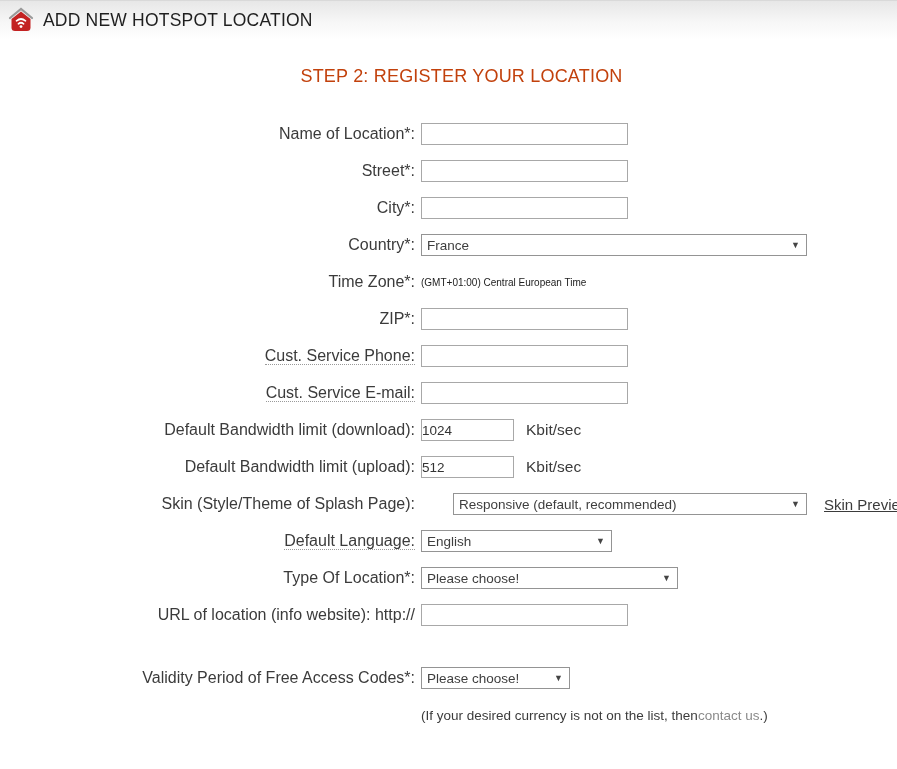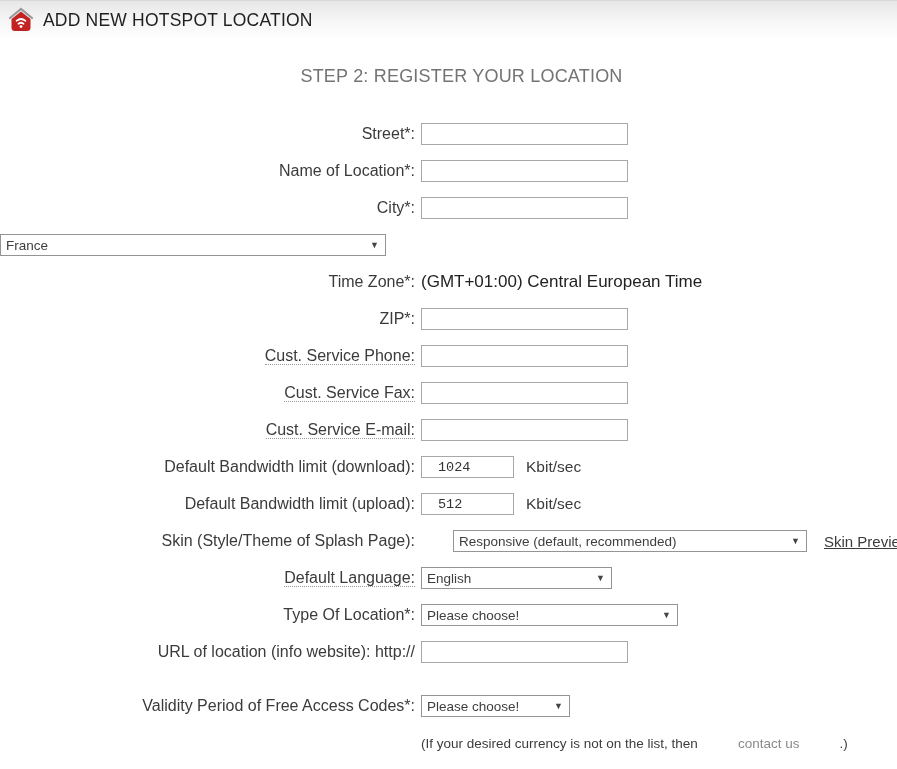--- a/index.html
+++ b/index.html
@@ -17,54 +17,54 @@
   }
   .header-icon { width:28px; height:26px; margin-top:-2px; flex-shrink:0; }
   .header-title {
     margin-left:8px; font-size:17.5px; color:#1f1f1f; letter-spacing:0.2px;
   }
 
   
   .step-title {
     margin-top:26px; margin-bottom:36px;
     text-align:center; padding-left:26px;
-    font-size:18px; color:#737373; letter-spacing:0.2px;
+    font-size:18px; color:#c2410c; letter-spacing:0.2px;
   }
 
   
   .row { display:flex; align-items:center; min-height:22px; margin-bottom:15px; }
   .label-col {
     width:421px; flex-shrink:0; text-align:right; padding-right:6px;
     font-size:16px; color:#3b3b3b;
   }
   .field-col { display:flex; align-items:center; }
   .dotted { border-bottom:1px dotted #9a9a9a; }
 
   input.txt {
     width:207px; height:22px; border:1px solid #a8a8a8; background:#fff;
-    font-family:Liberation Mono, monospace; font-size:13.5px; color:#333;
-    padding:2px 16px; outline:none;
+    font-family:Liberation Sans, sans-serif; font-size:13.5px; color:#333;
+    padding:2px 0; outline:none;
   }
   input.txt.small { width:93px; }
 
   .select {
     height:22px; border:1px solid #949494; background:#fff;
     display:flex; align-items:center; justify-content:space-between;
     padding:0 6px 0 5px; font-size:13.5px; color:#3e3e3e; cursor:default;
   }
   .select .arrow { font-size:9px; color:#444; margin-left:8px; }
 
   .unit { margin-left:12px; font-size:15.5px; color:#3b3b3b; }
-  .tz-value { font-size:17px; color:#222; }
+  .tz-value { font-size:10px; color:#222; }
   .skin-link {
     margin-left:17px; font-size:15px; color:#3b3b3b;
     text-decoration:underline; cursor:pointer; white-space:nowrap;
   }
-  .gap-before { margin-top:32px; }
-  .note { font-size:13.5px; color:#3c3c3c;gap:40px; }
+  .gap-before { margin-top:41px; }
+  .note { font-size:13.5px; color:#3c3c3c; }
   .note .note-link { color:#8a8a8a; cursor:pointer; }
 </style>
 </head>
 <body>
 
 <div class="page">
 
   <div class="header">
     <svg class="header-icon" viewBox="0 0 28 26">
       <path d="M3 11 L14 2 L25 11" stroke="#9a9a9a" stroke-width="2.2" fill="none" stroke-linecap="round"></path>
@@ -72,41 +72,42 @@
       <path d="M9.5 13.8 Q14 10.2 18.5 13.8" stroke="#ffffff" stroke-width="1.7" fill="none" stroke-linecap="round"></path>
       <path d="M11.4 16.8 Q14 14.7 16.6 16.8" stroke="#ffffff" stroke-width="1.7" fill="none" stroke-linecap="round"></path>
       <circle cx="14" cy="19.6" r="1.4" fill="#ffffff"></circle>
     </svg>
     <div class="header-title">ADD NEW HOTSPOT LOCATION</div>
   </div>
 
   <div class="step-title">STEP 2: REGISTER YOUR LOCATION</div>
 
   <div class="row">
+    <div class="label-col">Name of Location*:</div>
+    <div class="field-col">
+      <input class="txt" type="text" value="" style="">
+    </div>
+  </div>
+
+  <div class="row">
     <div class="label-col">Street*:</div>
     <div class="field-col">
       <input class="txt" type="text" value="" style="">
     </div>
   </div>
 
   <div class="row">
-    <div class="label-col">Name of Location*:</div>
-    <div class="field-col">
-      <input class="txt" type="text" value="" style="">
-    </div>
-  </div>
-
-  <div class="row">
     <div class="label-col">City*:</div>
     <div class="field-col">
       <input class="txt" type="text" value="" style="">
     </div>
   </div>
 
   <div class="row">
+    <div class="label-col">Country*:</div>
     <div class="field-col">
       <div class="select" style="width:386px;">
         <span>France</span>
         <span class="arrow">▼</span>
       </div>
     </div>
   </div>
 
   <div class="row">
     <div class="label-col">Time Zone*:</div>
@@ -122,26 +123,20 @@
     </div>
   </div>
 
   <div class="row">
     <div class="label-col"><span class="dotted">Cust. Service Phone:</span></div>
     <div class="field-col">
       <input class="txt" type="text" value="" style="">
     </div>
   </div>
 
-  <div class="row">
-    <div class="label-col"><span class="dotted">Cust. Service Fax:</span></div>
-    <div class="field-col">
-      <input class="txt" type="text" value="" style="">
-    </div>
-  </div>
 
   <div class="row">
     <div class="label-col"><span class="dotted">Cust. Service E-mail:</span></div>
     <div class="field-col">
       <input class="txt" type="text" value="" style="">
     </div>
   </div>
 
   <div class="row">
     <div class="label-col">Default Bandwidth limit (download):</div>

